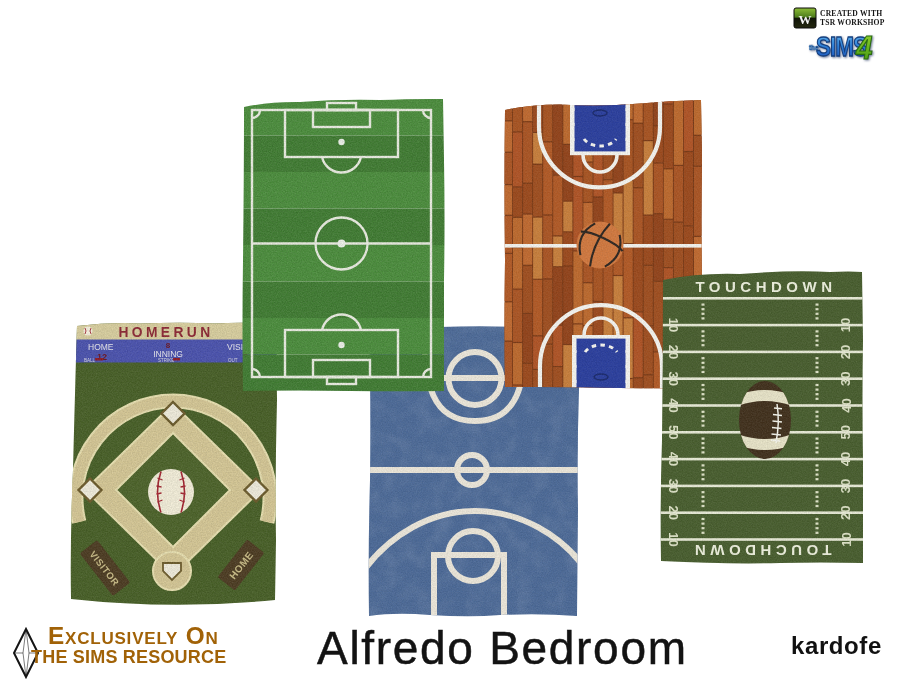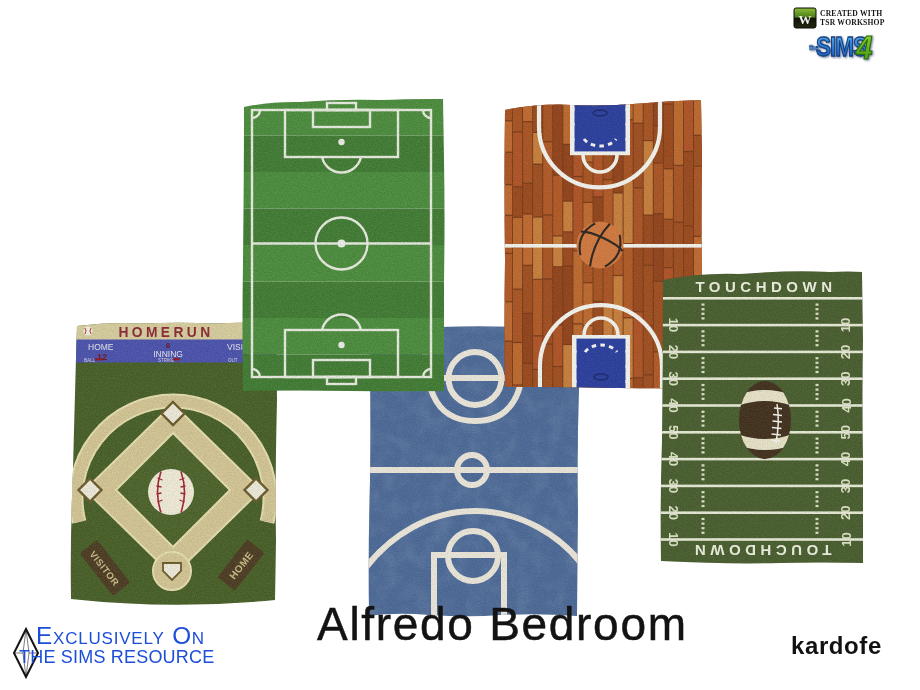--- a/index.html
+++ b/index.html
@@ -542,24 +542,24 @@
     <rect x="655" y="266" width="213" height="302" fill="#000" filter="url(#grainD)" opacity="0.16"></rect>
     <rect x="655" y="266" width="213" height="302" fill="#fff" filter="url(#grainL)" opacity="0.14"></rect>
   </g>
 </svg>
 
 <svg class="abs" style="left:8px; top:626px" width="36" height="56" viewBox="0 0 36 56">
   <path d="M18,3 L30,27 L18,51 L6,27 Z" fill="none" stroke="#141414" stroke-width="2"></path>
   <path d="M18,3 L15,27 L18,51 M18,3 L21,27 L18,51 M6,27 L15,27 M21,27 L30,27" fill="none" stroke="#141414" stroke-width="0.7" opacity="0.8"></path>
 </svg>
 
-<div class="abs" style="left:36px; top:625px; width:260px; font-weight:normal; color:#1d4ed8;">
+<div class="abs" style="left:48px; top:625px; width:260px; font-weight:bold; color:#a16207;">
   <div style="font-size:24.3px; letter-spacing:0.8px; line-height:21px; font-variant:small-caps;">Exclusively On</div>
   <div style="font-size:18px; letter-spacing:0.2px; line-height:23px; margin-left:-17px;">THE SIMS RESOURCE</div>
 </div>
 
-<div class="abs" style="left:317px; top:597px;">
+<div class="abs" style="left:317px; top:621px;">
   <span style="font-size:46px; color:#131313; letter-spacing:1.7px; -webkit-text-stroke:0.5px #131313;">Alfredo Bedroom</span>
 </div>
 
 <div class="abs" style="left:791px; top:632px; font-size:24px; letter-spacing:0.6px; font-weight:bold; color:#111;">kardofe</div>
 
 </div>
 
 </body></html>

